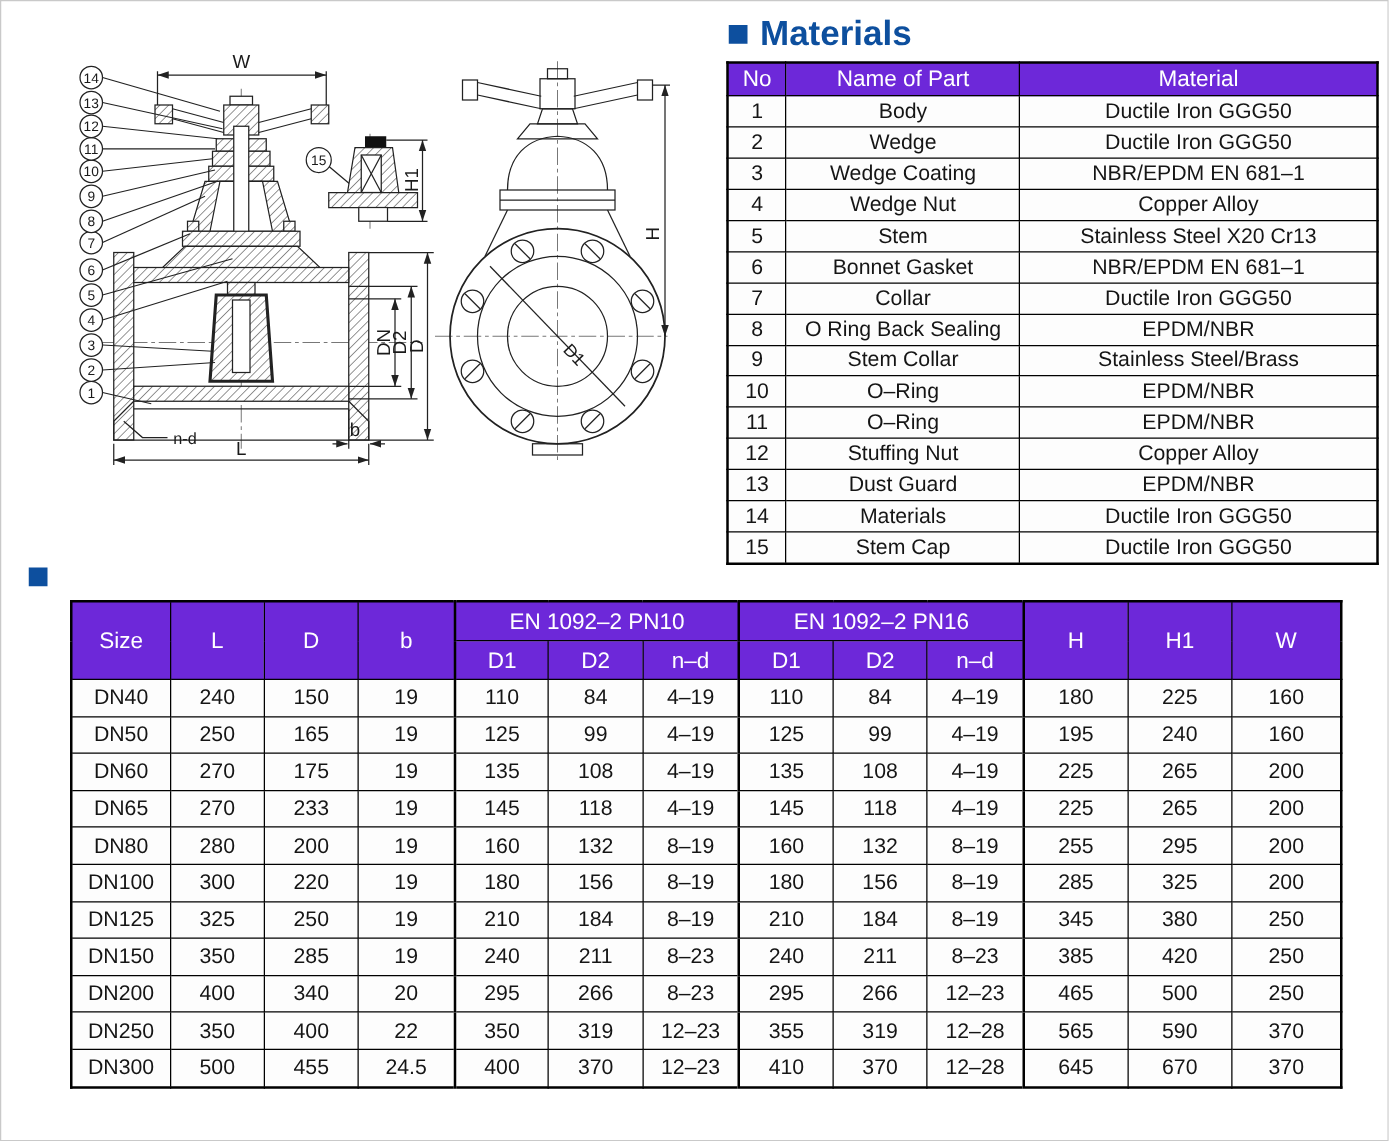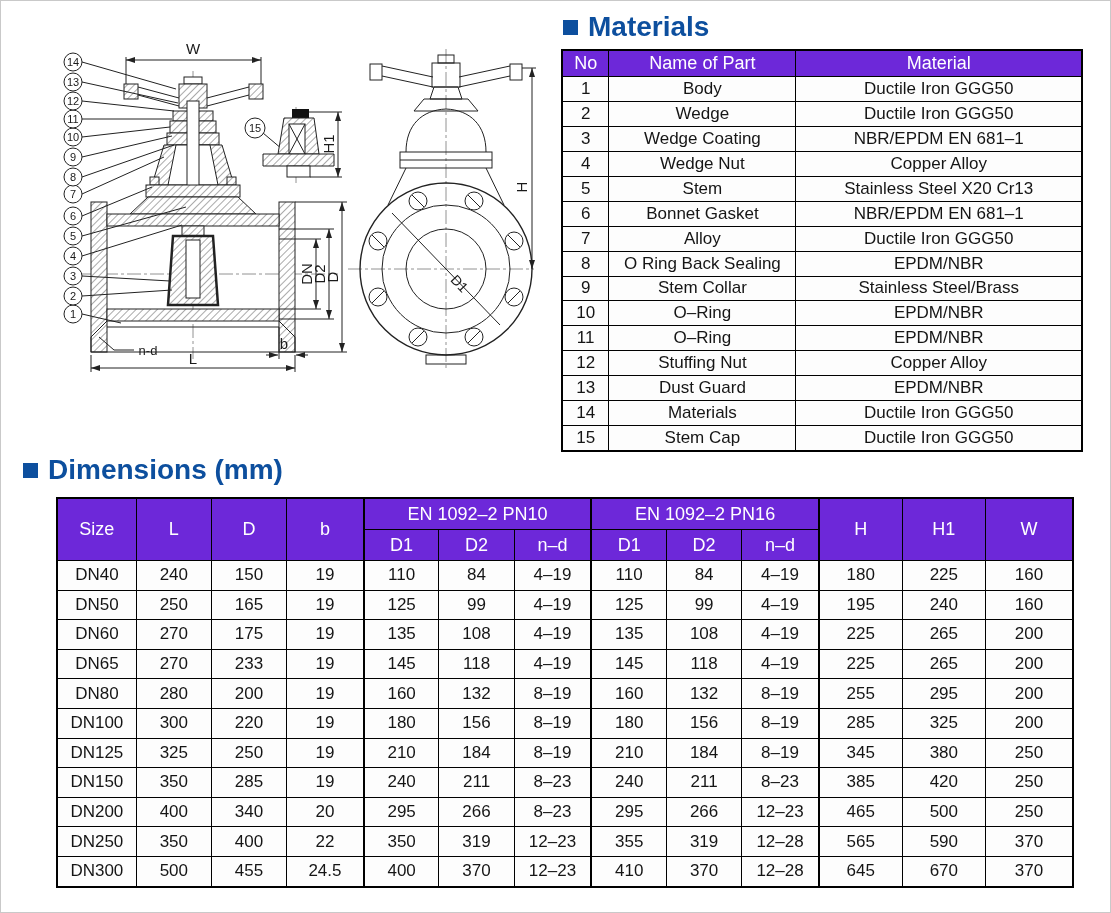--- a/index.html
+++ b/index.html
@@ -1,21 +1,21 @@
 <!DOCTYPE html>
 <html><head>
 <meta charset="utf-8">
 <style>
   html,body{margin:0;padding:0;background:#fff;}
   body{width:1111px;height:913px;position:relative;font-family:"Liberation Sans",sans-serif;color:#111;}
   .page{position:absolute;inset:0;border:1px solid #c9c9c9;background:#fff;}
 
   .section-title{display:flex;align-items:center;gap:10px;color:#0d4f9e;font-weight:bold;}
   .section-title .bullet{width:15px;height:15px;background:#0d4f9e;flex:0 0 auto;}
-  .materials-sec{position:absolute;left:560px;top:10px;width:424px;}
+  .materials-sec{position:absolute;left:580px;top:10px;width:424px;}
   .materials-sec .section-title{font-size:28px;margin:0 0 6px 2px;}
   .dimensions-sec{position:absolute;left:20px;top:453px;width:1071px;}
   .dimensions-sec .section-title{font-size:28px;margin:0 0 11px 2px;}
 
   table{border-collapse:collapse;table-layout:fixed;background:#fdfdfd;}
   table,th,td{border:1px solid #000;}
   table{border-width:2px;}
   th{background:#6d28d9;color:#fff;font-weight:normal;font-size:18px;padding:0;margin-top:17px;}
   td{font-size:17px;text-align:center;padding:0 2px;color:#151515;white-space:nowrap;overflow:hidden;}
 
@@ -300,21 +300,21 @@
             <td>Stem</td>
             <td>Stainless Steel X20 Cr13</td>
           </tr>
           <tr>
             <td>6</td>
             <td>Bonnet Gasket</td>
             <td>NBR/EPDM EN 681–1</td>
           </tr>
           <tr>
             <td>7</td>
-            <td>Alloy</td>
+            <td>Collar</td>
             <td>Ductile Iron GGG50</td>
           </tr>
           <tr>
             <td>8</td>
             <td>O Ring Back Sealing</td>
             <td>EPDM/NBR</td>
           </tr>
           <tr>
             <td>9</td>
             <td>Stem Collar</td>
@@ -350,21 +350,20 @@
             <td>Stem Cap</td>
             <td>Ductile Iron GGG50</td>
           </tr>
         </tbody>
     </table>
   </section>
 
   <section class="dimensions-sec">
     <div class="section-title">
       <span class="bullet"></span>
-      <span>Dimensions (mm)</span>
     </div>
     <table class="dimensions-table">
       <colgroup>
         <col style="width:7.8%">
           <col style="width:7.4%">
           <col style="width:7.4%">
           <col style="width:7.6%">
         <col style="width:7.4%">
           <col style="width:7.4%">
           <col style="width:7.6%">

